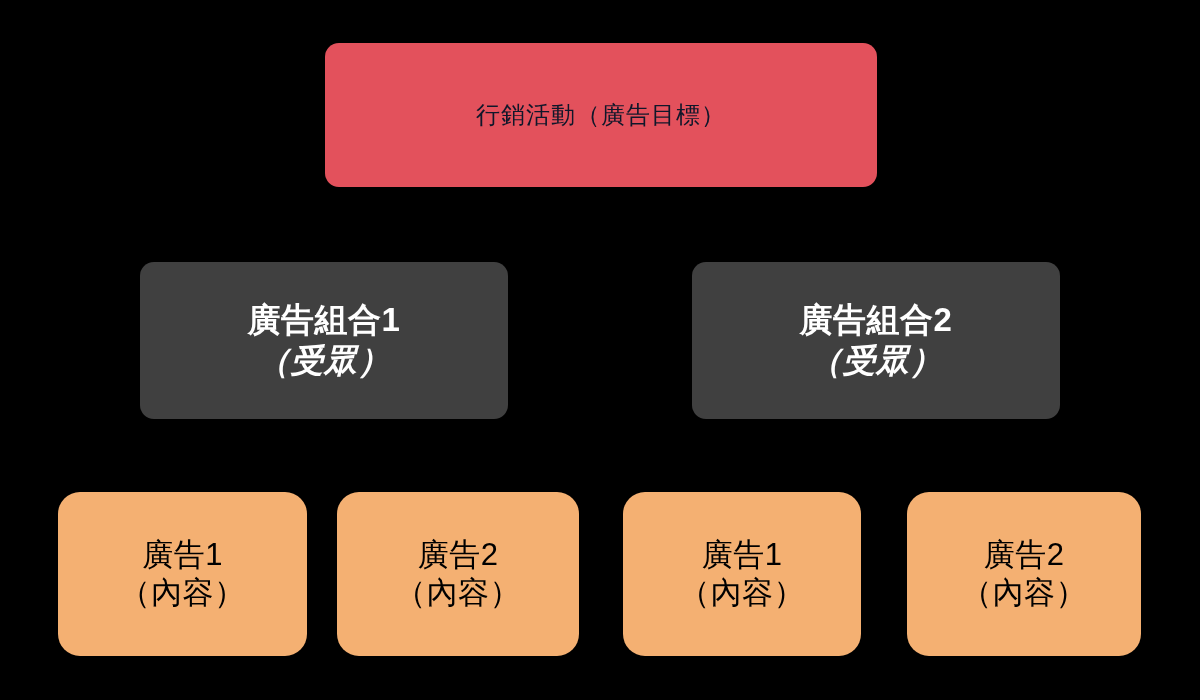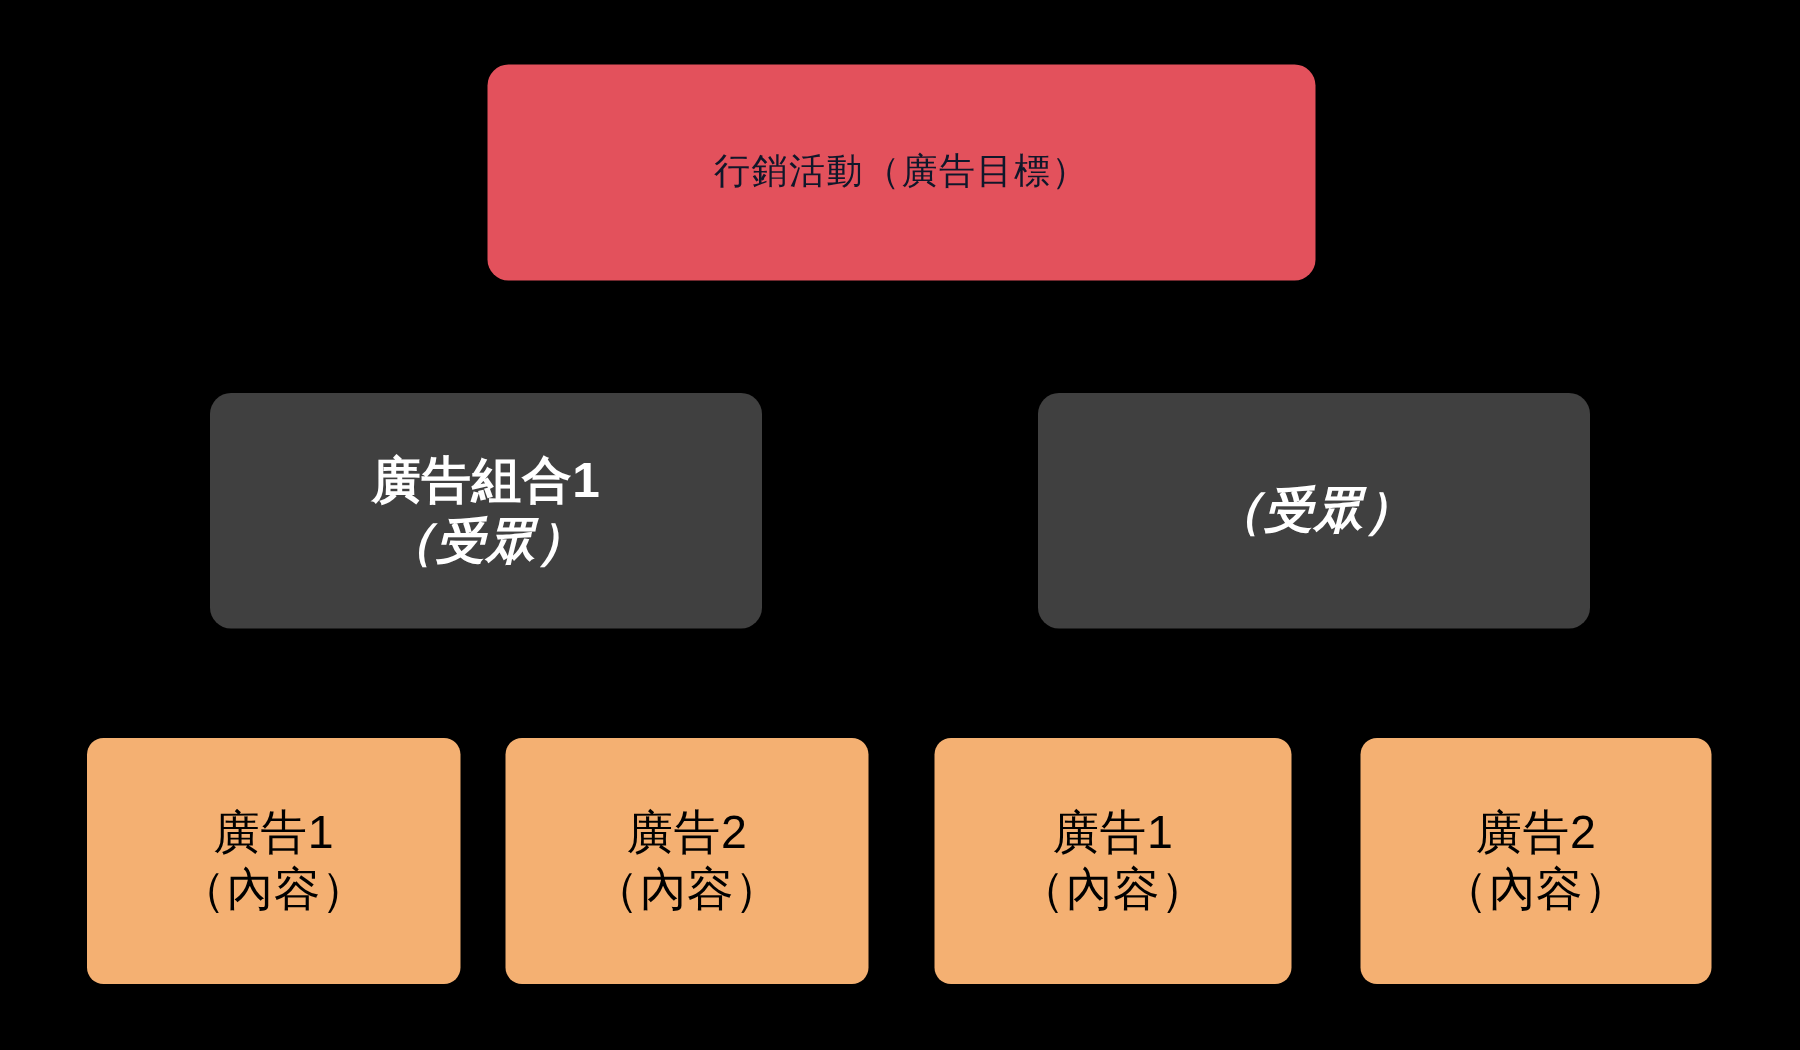--- a/index.html
+++ b/index.html
@@ -82,21 +82,21 @@
     letter-spacing: 0.5px;
     font-style: italic;
   }
 
   
   .node-ad {
     top: 492px;
     width: 250px;
     height: 164px;
     background: #F4B072;
-    border-radius: 11px;
+    border-radius: 22px;
   }
   .node-ad.ad-1 { left: 58px;  width: 249px; }
   .node-ad.ad-2 { left: 337px; width: 242px; }
   .node-ad.ad-3 { left: 623px; width: 238px; }
   .node-ad.ad-4 { left: 907px; width: 234px; }
 
   .node-ad .node-line-1,
   .node-ad .node-line-2 {
     color: #000000;
     font-size: 31px;
@@ -123,20 +123,21 @@
   <div class="node node-campaign">
     <span class="node-line-1">行銷活動（廣告目標）</span>
   </div>
 
   <div class="node node-adset adset-1">
     <span class="node-line-1">廣告組合1</span>
     <span class="node-line-2">（受眾）</span>
   </div>
 
   <div class="node node-adset adset-2">
+    <span class="node-line-1">廣告組合2</span>
     <span class="node-line-2">（受眾）</span>
   </div>
 
   <div class="node node-ad ad-1">
     <span class="node-line-1">廣告1</span>
     <span class="node-line-2">（內容）</span>
   </div>
 
   <div class="node node-ad ad-2">
     <span class="node-line-1">廣告2</span>

